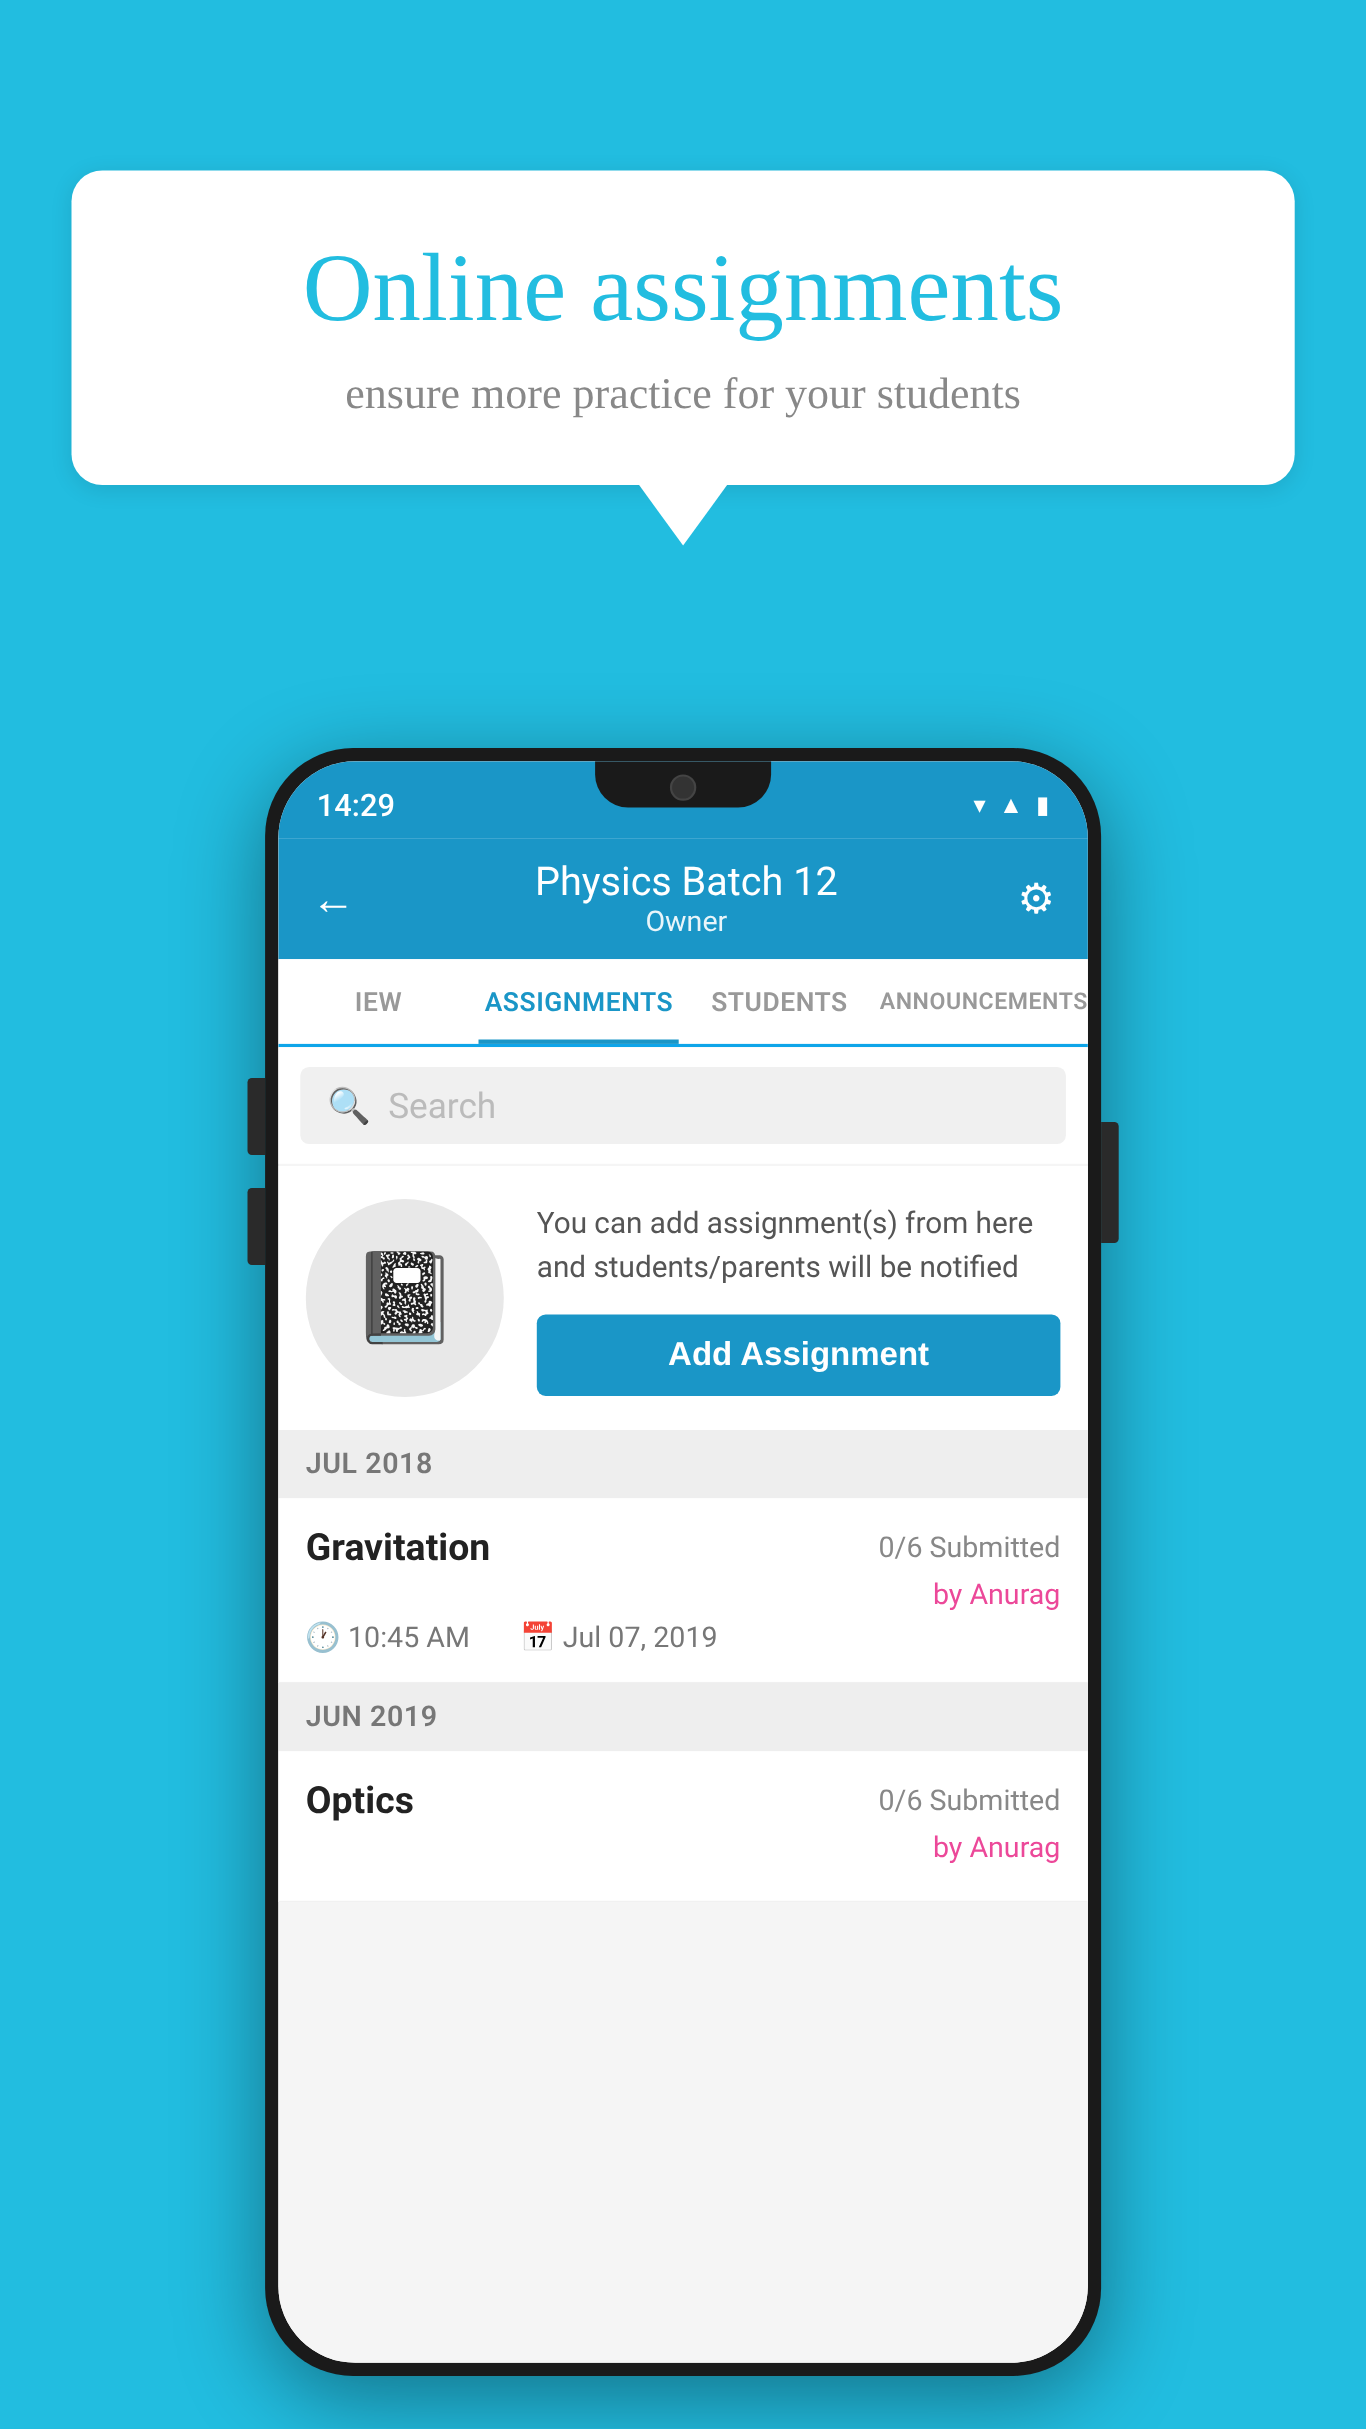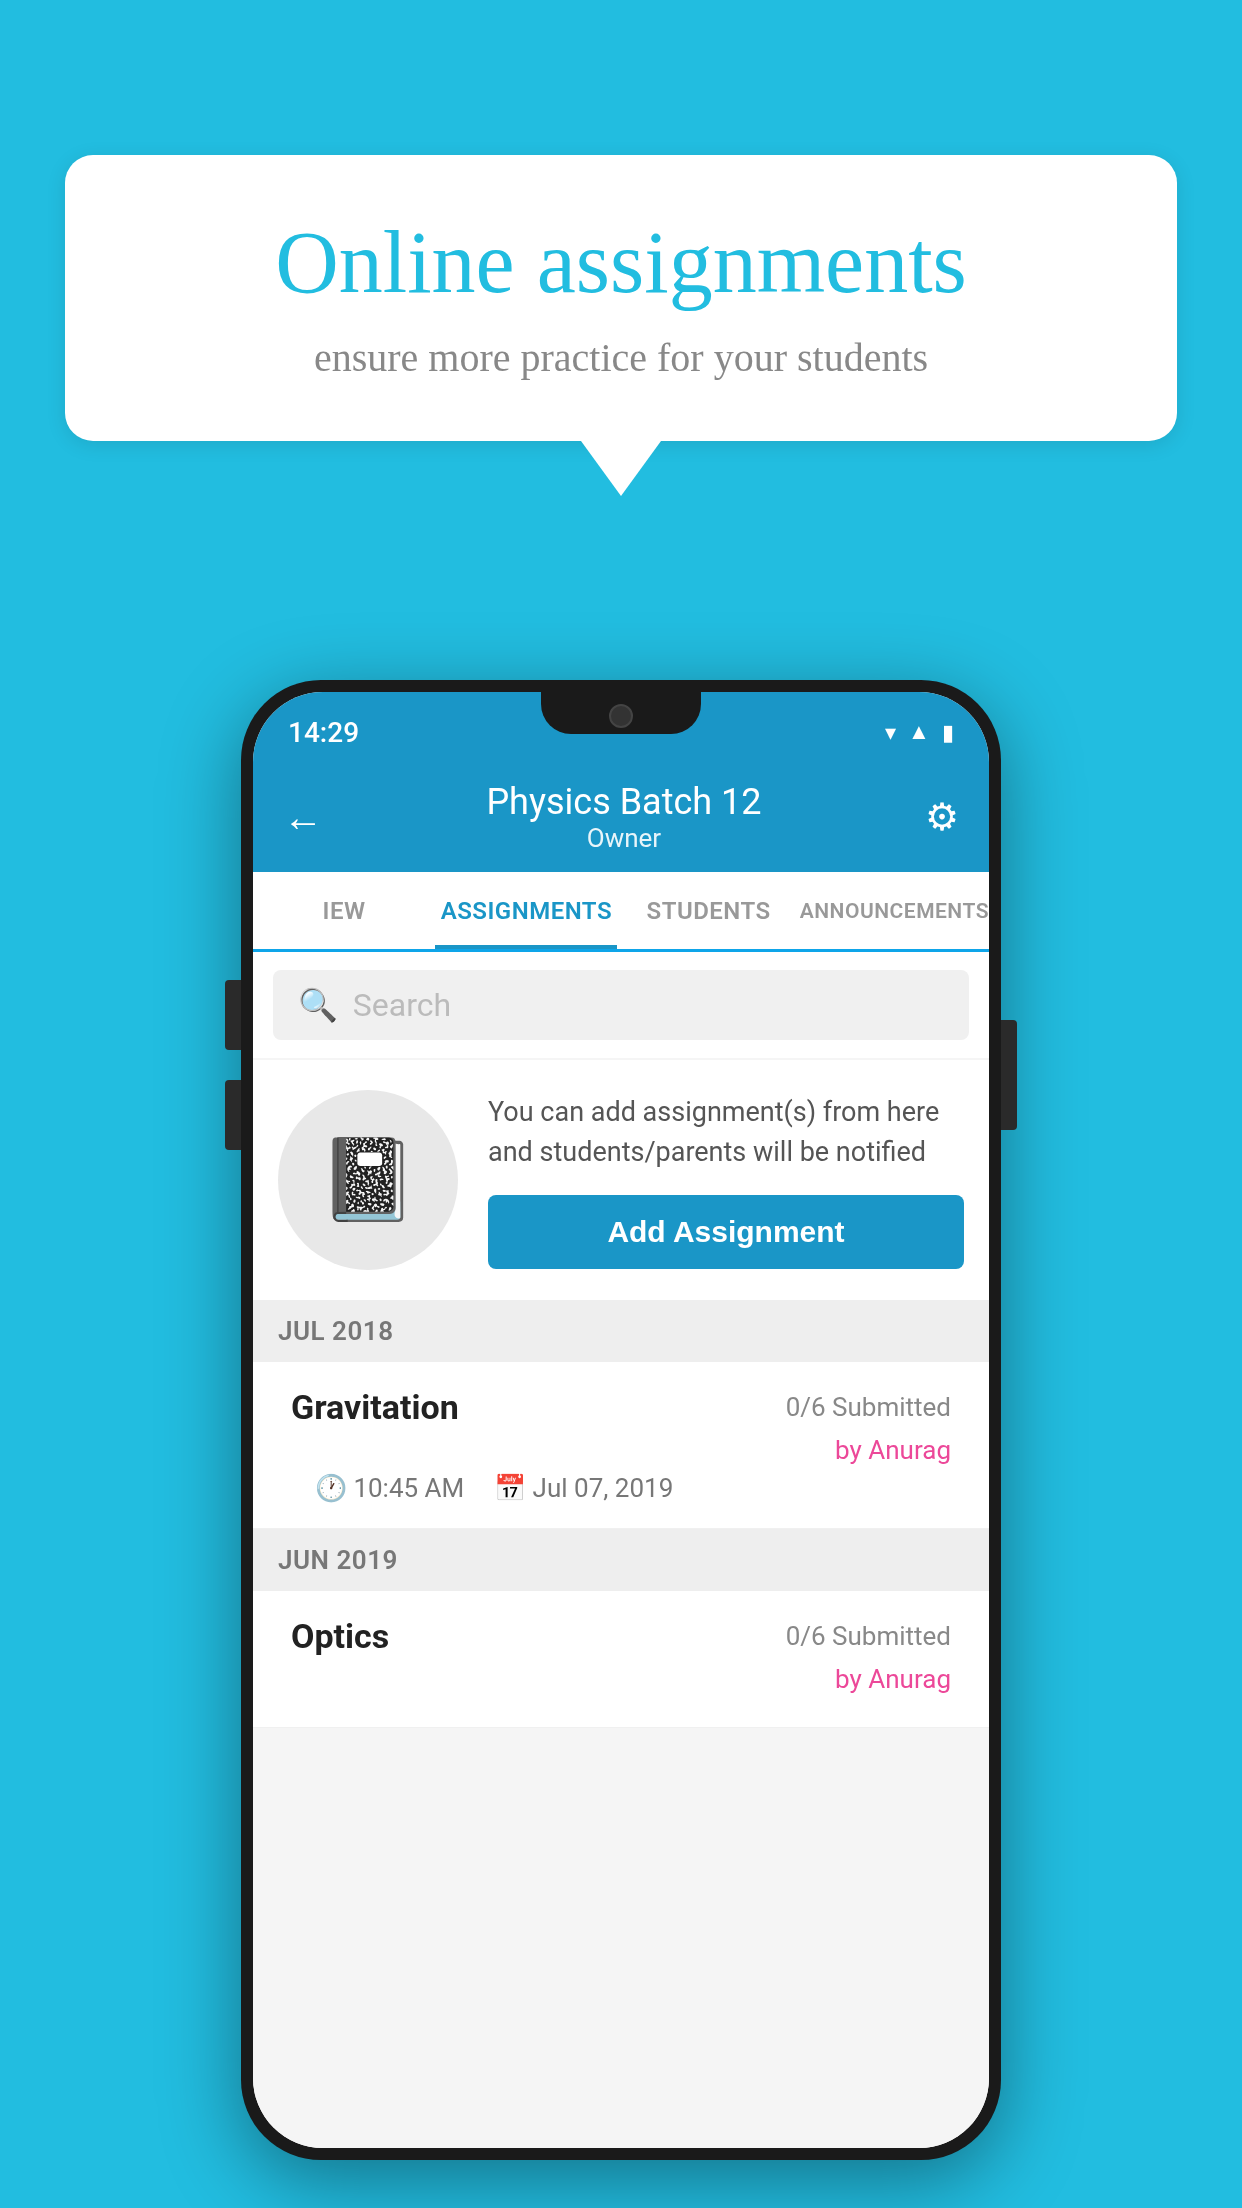--- a/index.html
+++ b/index.html
@@ -271,21 +271,21 @@
       padding: 16px 25px;
       font-size: 26px;
       color: #777;
       font-weight: 600;
       letter-spacing: 0.5px;
     }
 
     
     .assignment-item {
       background: white;
-      padding: 25px 38px;
+      padding: 25px 25px;
       border-bottom: 1px solid #f0f0f0;
     }
     .assignment-item-row1 {
       display: flex;
       justify-content: space-between;
       align-items: center;
       margin-bottom: 8px;
     }
     .assignment-item-title {
       font-size: 34px;
@@ -297,25 +297,24 @@
       color: #888;
     }
     .assignment-by {
       font-size: 26px;
       color: #ec4899;
       margin-bottom: 8px;
       text-align: right;
     }
     .assignment-meta {
       display: flex;
-      gap: 30px;
+      gap: 46px;
       font-size: 26px;
       color: #777;
       align-items: center;
-      margin-left: 24px;
     }
     .meta-icon {
       margin-right: 6px;
     }
 
     
     .side-btn-left {
       position: absolute;
       left: -16px;
       top: 300px;

